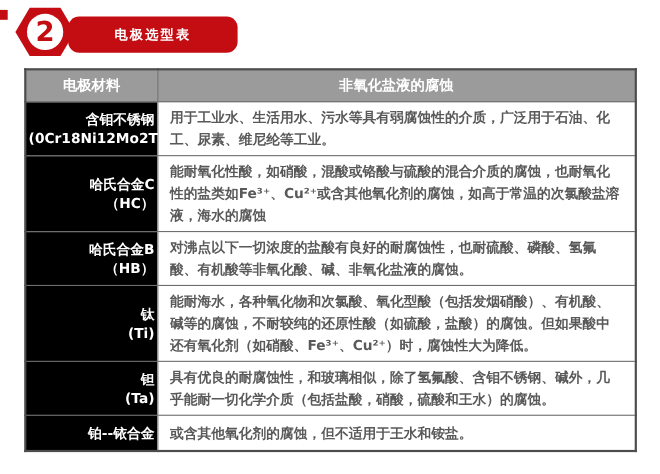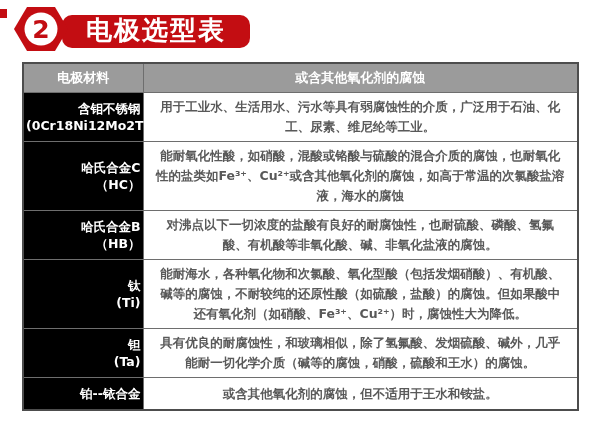--- a/index.html
+++ b/index.html
@@ -14,22 +14,22 @@
   }
   .header-area {
     position: absolute; left: 12px; top: 3px; height: 52px;
     display: flex; align-items: center;
   }
   .badge { width: 58px; height: 50px; position: relative; z-index: 2; }
   .badge svg { display: block; }
   .title-pill {
     margin-left: -8px; height: 33px; min-width: 154px;
     background: #c30d12; border-radius: 10px;
-    display: flex; align-items: flex-end; justify-content: center;
-    color: #ffffff; font-weight: bold; font-size: 26px;
+    display: flex; align-items: center; justify-content: center;
+    color: #ffffff; font-weight: bold; font-size: 12px;
     letter-spacing: 2px; padding: 0 24px; box-sizing: border-box;
     position: relative; top: 2px;
   }
   table.electrode {
     position: absolute; left: 22px; top: 62px;
     width: 557px; border-collapse: collapse;
     border: 2px solid #4d4d4d;
     table-layout: fixed;
   }
   table.electrode th, table.electrode td {
@@ -44,21 +44,21 @@
   }
   td.mat {
     background: #000000; color: #ffffff;
     font-size: 12.5px; font-weight: bold;
     text-align: right; vertical-align: middle;
     padding: 7px 2px; line-height: 17px;
   }
   td.desc {
     background: #ffffff; color: #595959;
     font-size: 12.5px; font-weight: bold;
-    text-align: center; vertical-align: middle;
+    text-align: left; vertical-align: middle;
     padding: 4px 11px; line-height: 20px;
   }
 </style>
 </head>
 <body>
 
 <div class="corner-mark"></div>
 
 <div class="header-area">
   <div class="badge">
@@ -74,21 +74,21 @@
 </div>
 
 <table class="electrode">
   <colgroup>
       <col class="c-mat">
       <col>
     </colgroup>
   <thead>
     <tr>
       <th class="hdr">电极材料</th>
-      <th class="hdr">或含其他氧化剂的腐蚀</th>
+      <th class="hdr">非氧化盐液的腐蚀</th>
     </tr>
   </thead>
   <tbody id="table-body">
   <tr>
     <td class="mat">
       <div>含钼不锈钢</div>
       <div>(0Cr18Ni12Mo2Ti)</div>
     </td>
     <td class="desc">
       <span>用于工业水、生活用水、污水等具有弱腐蚀性的介质，广泛用于石油、化工、尿素、维尼纶等工业。</span>
@@ -124,21 +124,21 @@
       <span>能耐海水，各种氧化物和次氯酸、氧化型酸（包括发烟硝酸）、有机酸、碱等的腐蚀，不耐较纯的还原性酸（如硫酸，盐酸）的腐蚀。但如果酸中还有氧化剂（如硝酸、Fe³⁺、Cu²⁺）时，腐蚀性大为降低。</span>
     </td>
   </tr>
 
   <tr>
     <td class="mat">
       <div>钽</div>
       <div>(Ta)</div>
     </td>
     <td class="desc">
-      <span>具有优良的耐腐蚀性，和玻璃相似，除了氢氟酸、发烟硫酸、碱外，几乎能耐一切化学介质（碱等的腐蚀，硝酸，硫酸和王水）的腐蚀。</span>
+      <span>具有优良的耐腐蚀性，和玻璃相似，除了氢氟酸、含钼不锈钢、碱外，几乎能耐一切化学介质（包括盐酸，硝酸，硫酸和王水）的腐蚀。</span>
     </td>
   </tr>
 
 
   <tr>
     <td class="mat">
       <div>铂--铱合金</div>
       <div></div>
     </td>
     <td class="desc">

